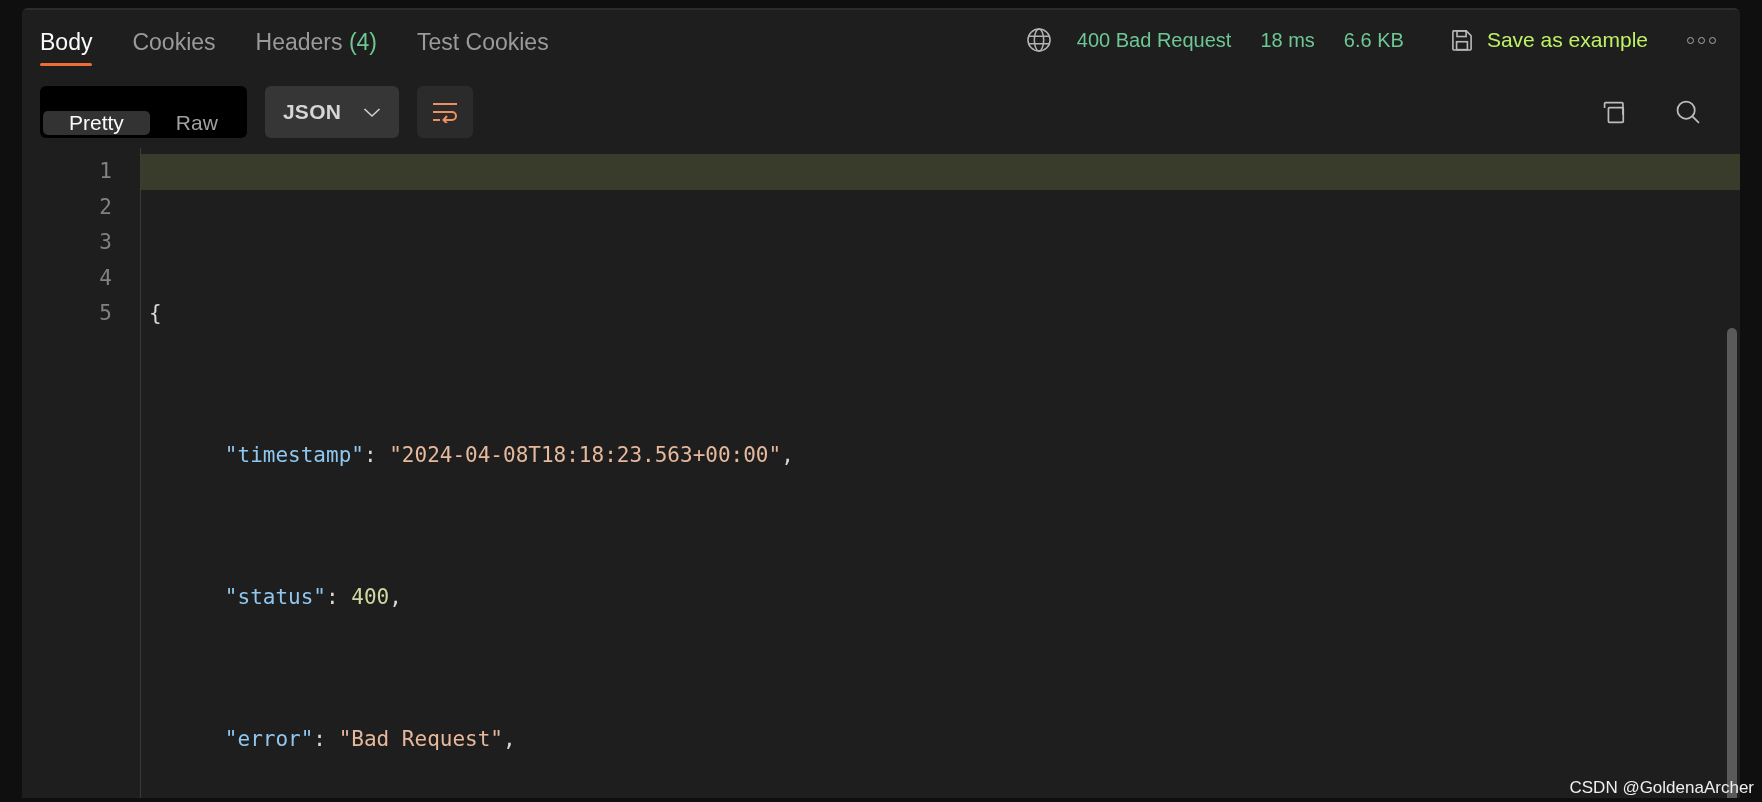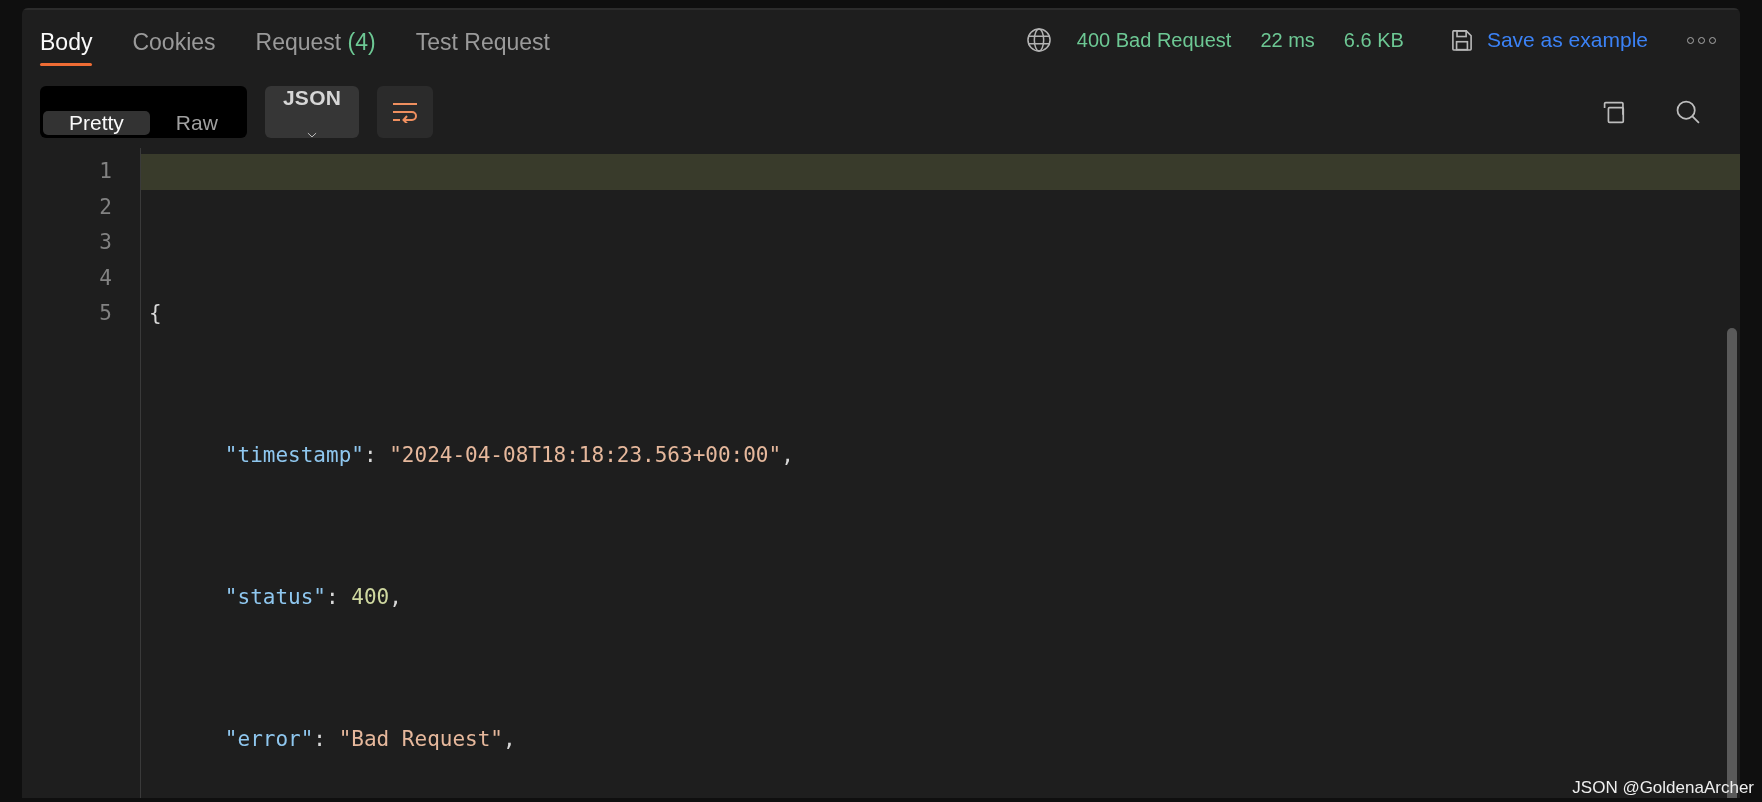--- a/index.html
+++ b/index.html
@@ -63,21 +63,21 @@
     font-size: 20px;
     color: #6dc894;
     margin-right: 24px;
     white-space: nowrap;
   }
   .save-example {
     display: flex;
     align-items: center;
     gap: 12px;
     margin-left: 16px;
-    color: #3b82f6;
+    color: #bef264;
     font-size: 21px;
     cursor: pointer;
     white-space: nowrap;
   }
   .save-icon { width: 26px; height: 26px; display: block; color: #b8b8b8; }
   .more-dots {
     margin-left: 30px;
     display: flex;
     gap: 4px;
     align-items: center;
@@ -119,21 +119,20 @@
 
   .lang-select {
     margin-left: 18px;
     height: 52px;
     background: #363636;
     border-radius: 6px;
     display: flex; align-items: center;
     padding: 0 18px;
     gap: 22px;
     cursor: pointer;
-    flex-direction: column;
   }
   .lang-select .lbl { font-size: 21px; color: #d6d6d6; font-weight: bold; letter-spacing: .3px; }
   .chev { width: 18px; height: 11px; display: block; color: #d0d0d0; }
 
   .wrap-btn {
     margin-left: 18px;
     width: 56px; height: 52px;
     background: #2b2b2b;
     border-radius: 6px;
     display: flex; align-items: center; justify-content: center;
@@ -222,37 +221,37 @@
 
   <div class="resp-bar">
     <div class="resp-tabs">
       <div class="resp-tab active">
         <span>Body</span>
       </div>
       <div class="resp-tab">
         <span>Cookies</span>
       </div>
       <div class="resp-tab">
-        <span>Request</span>
+        <span>Headers</span>
         <span class="count">(4)</span>
       </div>
       <div class="resp-tab">
-        <span>Test Request</span>
+        <span>Test Cookies</span>
       </div>
     </div>
 
     <div class="resp-status">
       <svg class="globe-icon" viewBox="0 0 24 24" fill="none" stroke="currentColor" stroke-width="1.4">
         <ellipse cx="12" cy="12" rx="10.2" ry="10.2"></ellipse>
         <ellipse cx="12" cy="12" rx="4.3" ry="10.2"></ellipse>
         <line x1="2" y1="8.6" x2="22" y2="8.6"></line>
         <line x1="2" y1="15.4" x2="22" y2="15.4"></line>
       </svg>
       <span class="stat">400 Bad Request</span>
-      <span class="stat">22 ms</span>
+      <span class="stat">18 ms</span>
       <span class="stat">6.6 KB</span>
 
       <div class="save-example">
         <svg class="save-icon" viewBox="0 0 24 24" fill="none" stroke="currentColor" stroke-width="1.5">
           <path d="M3.6 3.6h12.3l4.5 4.5v12.3a.8.8 0 0 1-.8.8H4.4a.8.8 0 0 1-.8-.8V4.4a.8.8 0 0 1 .8-.8z"></path>
           <rect x="7.4" y="3.6" width="8.4" height="5.2"></rect>
           <rect x="7" y="13.6" width="10" height="7.3"></rect>
         </svg>
         <span>Save as example</span>
       </div>
@@ -341,13 +340,13 @@
       
       
       
       
 
       <div class="vscroll"></div>
     </div>
   </div>
 </div>
 
-<div class="watermark">JSON @GoldenaArcher</div>
+<div class="watermark">CSDN @GoldenaArcher</div>
 
 </body></html>

